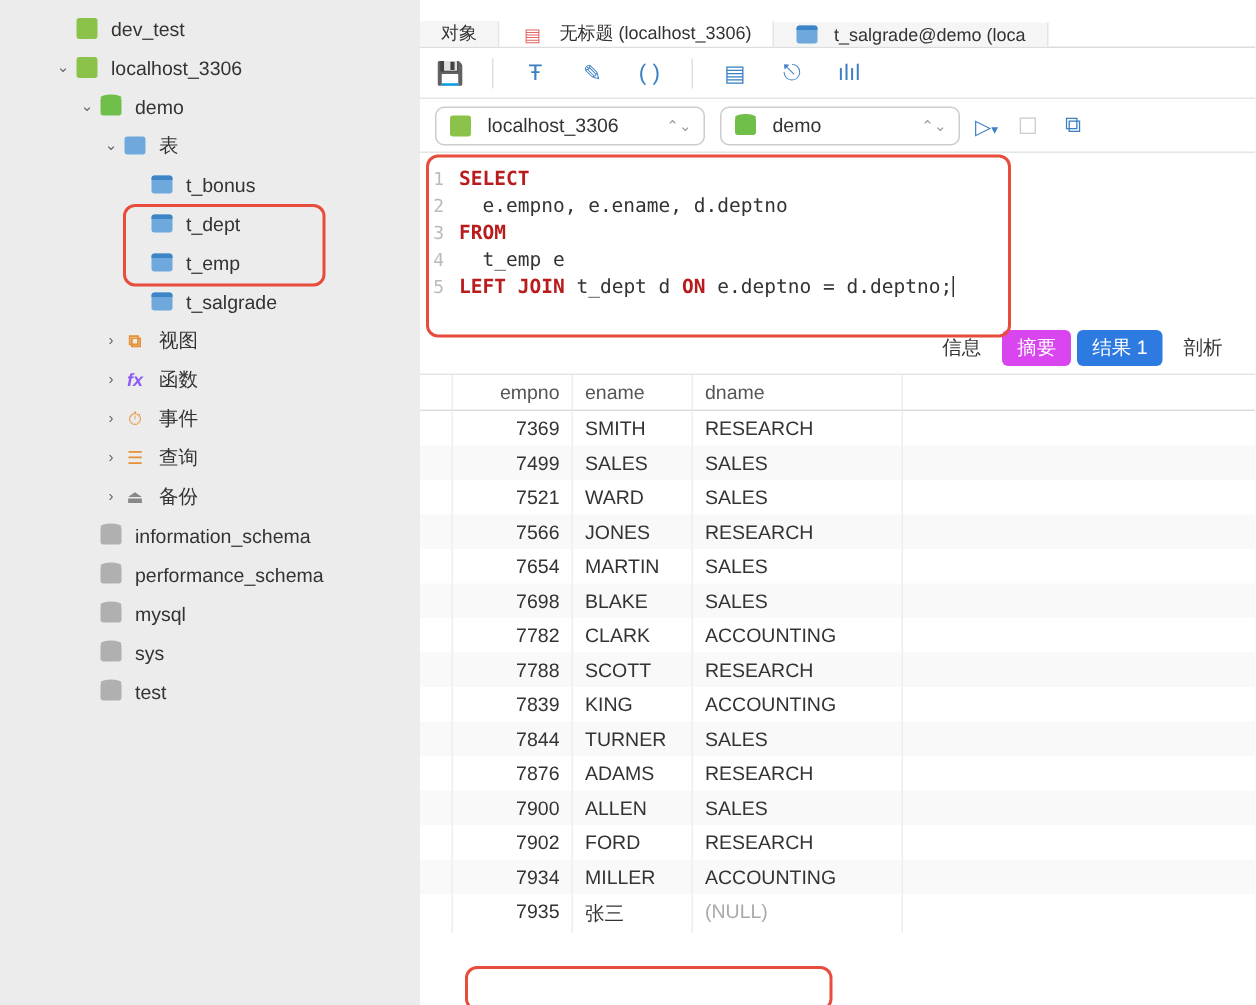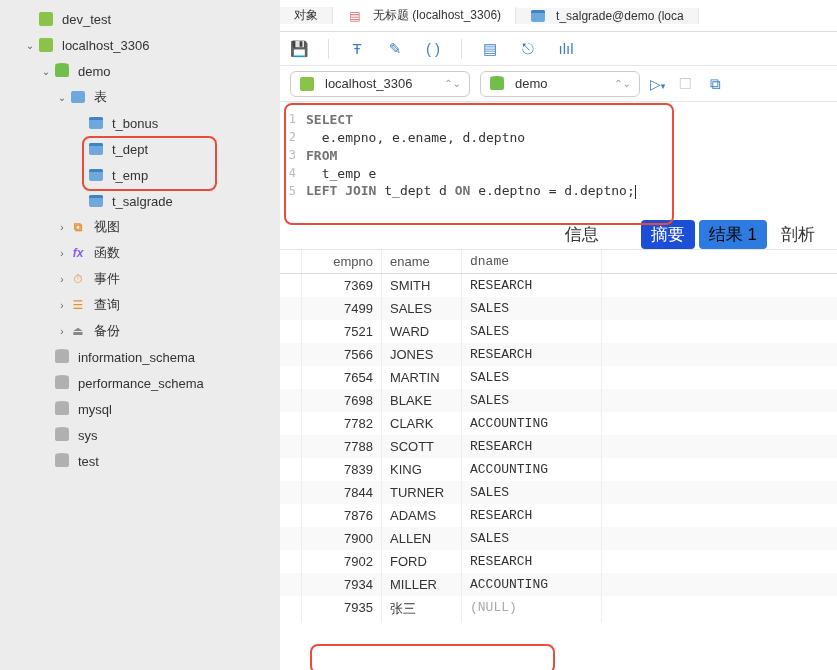--- a/index.html
+++ b/index.html
@@ -1,18 +1,18 @@
 <!DOCTYPE html>
 <html><head>
 <meta charset="utf-8">
 <style>
 * { box-sizing: border-box; margin: 0; padding: 0; }
 body { font-family: -apple-system, "Helvetica Neue", Arial, sans-serif; font-size: 13px; color: #333; background: #fff; width: 837px; height: 670px; overflow: hidden; }
 .app { display: flex; height: 100%; }
-.sidebar { width: 280px; background: #ececec; padding: 6px 4px; overflow-y: auto; }
+.sidebar { width: 280px; background: #ececec; padding: 6px 16px; overflow-y: auto; }
 .tree-item { display: flex; align-items: center; padding: 2px 6px; height: 26px; cursor: default; }
 .tree-item span.label { margin-left: 4px; }
 .indent-0 { padding-left: 20px; }
 .indent-1 { padding-left: 36px; }
 .indent-2 { padding-left: 52px; }
 .indent-4 { padding-left: 84px; }
 .chevron { width: 12px; display: inline-block; text-align: center; color: #666; font-size: 10px; margin-right: 2px; }
 .icon { width: 16px; height: 16px; display: inline-flex; align-items: center; justify-content: center; font-size: 12px; margin-right: 4px; }
 .icon-conn { background: #8bc34a; border-radius: 2px; width: 14px; height: 14px; }
 .icon-db { background: #6fbf4a; border-radius: 2px; width: 14px; height: 12px; position: relative; }
@@ -22,47 +22,47 @@
 .icon-table { background: #6fa8dc; border-radius: 2px; width: 14px; height: 12px; position: relative; }
 .icon-table::before { content:""; position:absolute; top:0; left:0; width:14px; height:3px; background:#3d85c6; border-radius: 2px 2px 0 0; }
 .icon-tables { background: #6fa8dc; border-radius: 2px; width: 14px; height: 12px; }
 .icon-view { color:#e69138; font-weight:bold; }
 .icon-fx { color:#8b5cf6; font-weight:bold; font-style:italic; }
 .icon-event { color:#e69138; }
 .icon-query { color:#e69138; }
 .icon-backup { color:#888; }
 .highlight-box { border: 2px solid #e74c3c; border-radius: 8px; position: absolute; pointer-events: none; }
 .main { flex: 1; display: flex; flex-direction: column; background: #fff; position: relative; }
-.tabs { display: flex; height: 32px; border-bottom: 1px solid #ddd; align-items: center; }
+.tabs { display: flex; height: 32px; border-bottom: 1px solid #ddd; align-items: flex-end; }
 .tab { display: flex; align-items: center; padding: 0 14px; border-right: 1px solid #e5e5e5; background: #f5f5f5; font-size: 12px; gap: 6px; }
 .tab.active { background: #fff; }
 .toolbar { display: flex; height: 34px; align-items: center; border-bottom: 1px solid #e5e5e5; padding: 0 10px; gap: 18px; color: #3b7fc4; }
 .tool-btn { width: 20px; height: 20px; display: inline-flex; align-items: center; justify-content: center; font-size: 15px; }
 .tool-sep { width:1px; height:20px; background:#e0e0e0; }
 .selectors { display: flex; height: 36px; align-items: center; padding: 4px 10px; gap: 10px; border-bottom: 1px solid #e5e5e5; }
 .selector { display: flex; align-items: center; background: #fff; border: 1px solid #ccc; border-radius: 6px; height: 26px; padding: 0 8px; gap: 6px; font-size: 13px; }
 .selector .up-down { color:#999; font-size:10px; margin-left:auto; }
 .run-btn { color:#3b7fc4; font-size:14px; }
 .editor { font-family: Menlo, Consolas, monospace; font-size: 13px; padding: 8px 6px 20px 6px; position: relative; }
 .ed-line { display: flex; height: 18px; align-items: center; }
 .gutter { width: 20px; text-align: right; color: #bbb; padding-right: 10px; font-size: 12px; }
 .code { white-space: pre; }
-.kw { color: #737373; font-weight: bold; }
-.result-tabs { display: flex; justify-content: flex-end; height: 30px; align-items: flex-start; gap: 4px; padding: 0 12px; border-bottom: 1px solid #e5e5e5; font-size: 17px; }
+.kw { color: #b91c1c; font-weight: bold; }
+.result-tabs { display: flex; justify-content: flex-end; height: 30px; align-items: flex-start; gap: 4px; padding: 0 12px; border-bottom: 1px solid #e5e5e5; font-size: 13px; }
 .rtab { padding: 3px 10px; border-radius: 4px; color:#333; }
-.rtab.blue { background:#1d4ed8; color:#fff;margin-left:28px; }
-.rtab.blue2 { background:#2d7be0; color:#000000; }
+.rtab.blue { background:#d946ef; color:#fff; }
+.rtab.blue2 { background:#2d7be0; color:#ffffff; }
 .grid { flex:1; overflow:auto; position:relative; }
 .gh { display:flex; border-bottom:1px solid #ddd; background:#fff; }
 .gh .cell, .gr .cell { padding: 4px 8px; font-size: 13px; border-right:1px solid #eee; }
 .gh .cell { color:#555; }
 .gr { display:flex; }
 .col-empno { width:80px; text-align:right; padding-right:10px; }
 .col-ename { width:80px; }
-.col-dname { width:140px;font-family:Liberation Mono, monospace; }
+.col-dname { width:140px; }
 .gr.alt { background:#f9f9f9; }
 .null { color:#aaa; }
 .cursor-line { display:inline-block; width:1px; height:14px; background:#333; vertical-align:middle; }
 </style>
 </head>
 <body>
 
 <div class="app">
   <div class="sidebar" style="position:relative;">
     <div class="tree-item indent-0">

